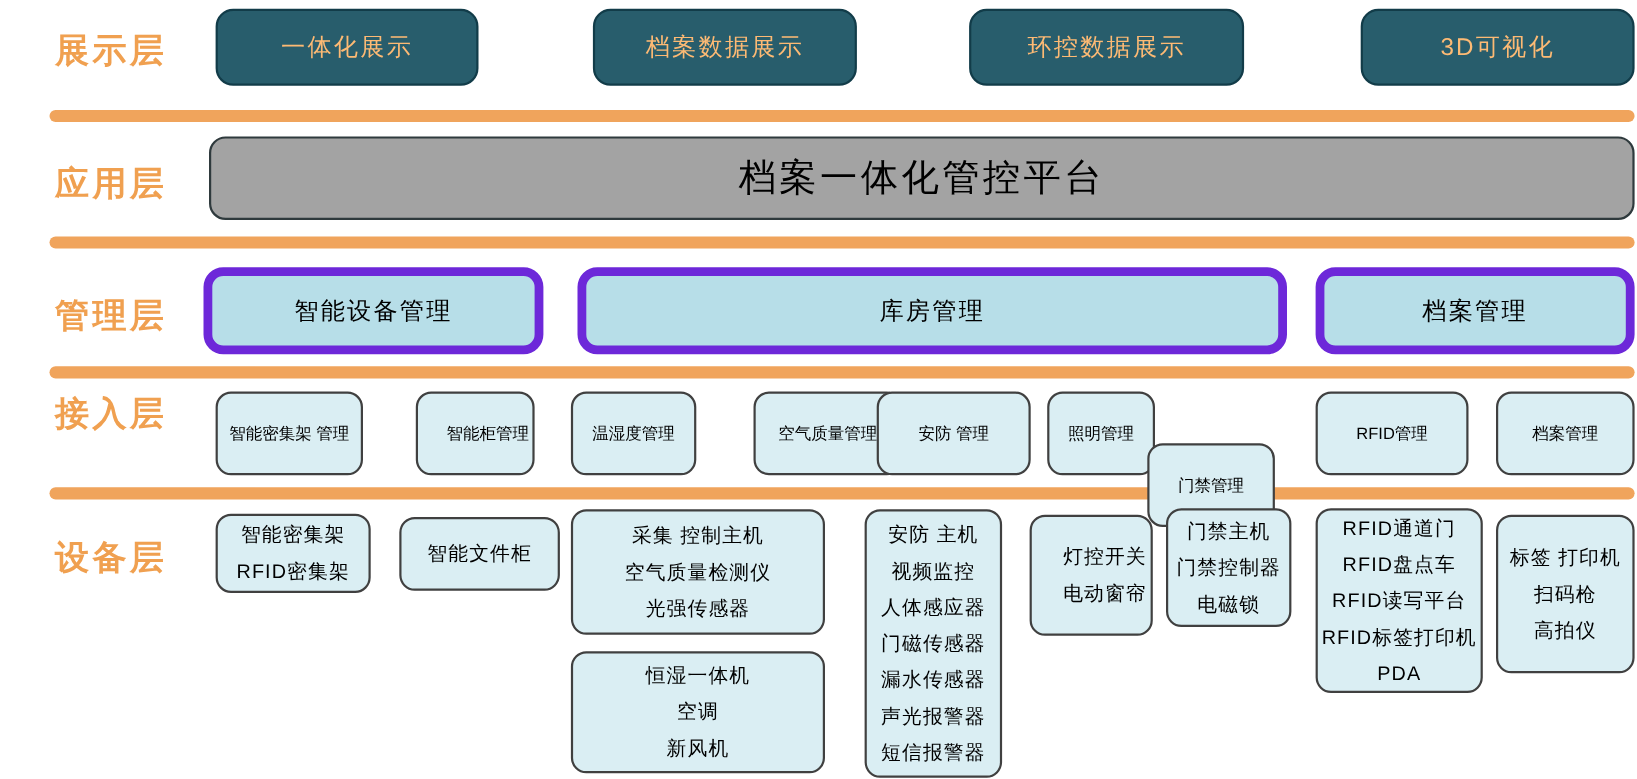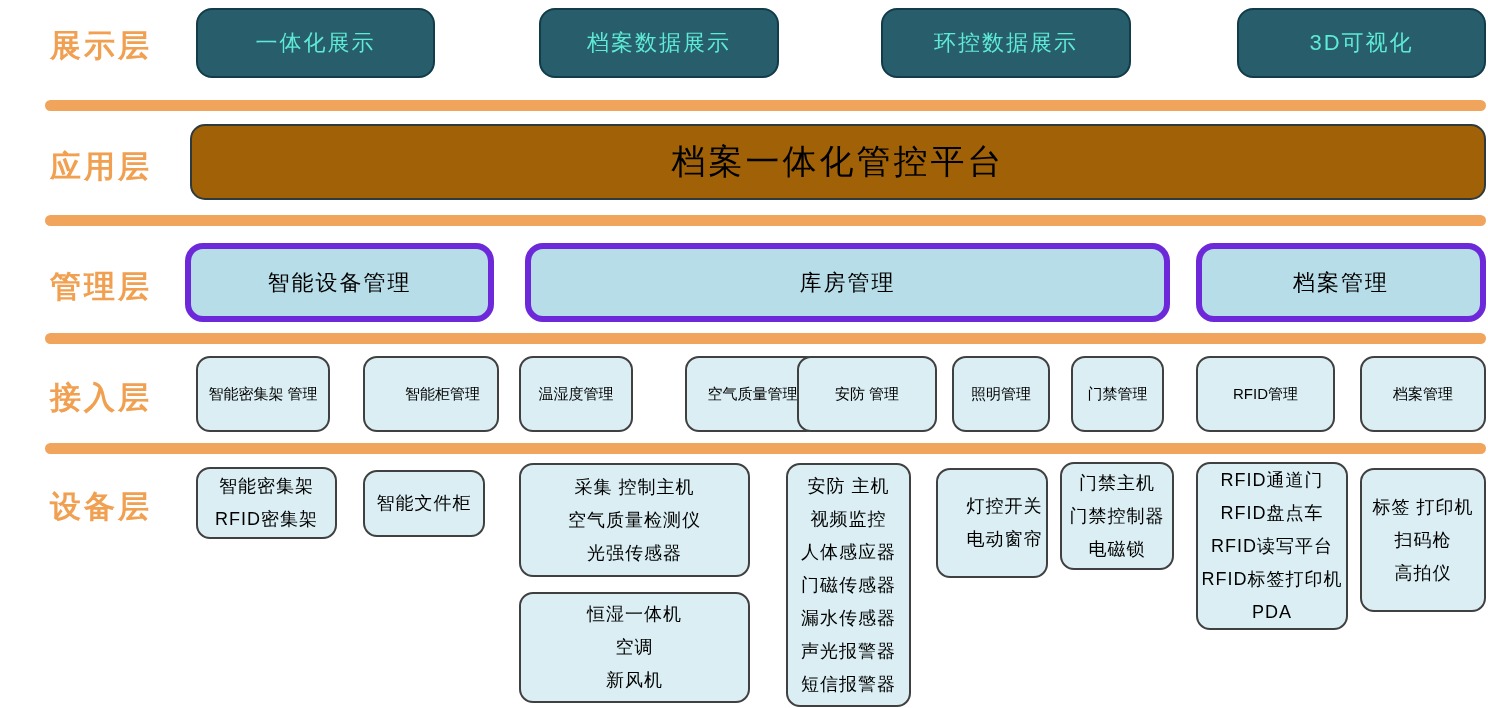--- a/index.html
+++ b/index.html
@@ -14,79 +14,79 @@
   .divider{
     position:absolute;left:45px;width:1441px;height:11px;
     background:#F0A45C;border-radius:6px;
   }
   .box{
     position:absolute;box-sizing:border-box;display:flex;
     align-items:center;justify-content:center;text-align:center;
   }
   .dark-btn{
     top:8px;height:70px;background:#285D6C;border:2px solid #123C49;
-    border-radius:16px;color:#5eead4;font-size:22px;letter-spacing:2px;
+    border-radius:16px;color:#fdba74;font-size:22px;letter-spacing:2px;
   }
   .app-box{
-    left:190px;top:124px;width:1296px;height:76px;background:#a16207;
+    left:190px;top:124px;width:1296px;height:76px;background:#a3a3a3;
     border:2px solid #2F3A3D;border-radius:15px;font-size:34px;letter-spacing:3px;
   }
   .mgmt-box{
-    top:243px;height:79px;background:#B7DEE8;border:6px solid #6d28d9;
+    top:243px;height:79px;background:#B7DEE8;border:8px solid #6d28d9;
     border-radius:18px;font-size:22px;letter-spacing:2px;
   }
   .access-box{
     top:356px;height:76px;background:#DAEEF3;border:2px solid #404040;
     border-radius:14px;font-size:15px;padding:0 3px;
   }
   .dev-box{
     background:#DAEEF3;border:2px solid #404040;border-radius:14px;
     font-size:18px;line-height:33px;letter-spacing:1px;white-space:pre-line;
   }
 </style>
 </head>
 <body>
 
 <div class="canvas">
 
   <div class="layer-label" style="top:25px;font-family:Liberation Mono, monospace;">展示层</div>
   <div class="layer-label" style="top:146px;">应用层</div>
   <div class="layer-label" style="top:266px;">管理层</div>
-  <div class="layer-label" style="top:377px;">接入层</div>
+  <div class="layer-label" style="top:355px;">接入层</div>
   <div class="layer-label" style="top:486px;">设备层</div>
 
   <div class="divider" style="top:100px;"></div>
   <div class="divider" style="top:215px;"></div>
   <div class="divider" style="top:333px;"></div>
   <div class="divider" style="top:443px;"></div>
 
   <div class="box dark-btn" style="left:196px;width:239px;">一体化展示</div>
   <div class="box dark-btn" style="left:539px;width:240px;">档案数据展示</div>
   <div class="box dark-btn" style="left:881px;width:250px;">环控数据展示</div>
   <div class="box dark-btn" style="left:1237px;width:249px;border-radius:16px;">3D可视化</div>
 
   <div class="box app-box">档案一体化管控平台</div>
 
   <div class="box mgmt-box" style="left:185px;width:309px;">智能设备管理</div>
   <div class="box mgmt-box" style="left:525px;width:645px;font-family:Liberation Serif, serif;">库房管理</div>
   <div class="box mgmt-box" style="left:1196px;width:290px;">档案管理</div>
 
   <div class="box access-box" style="left:196px;width:134px;">智能密集架 管理</div>
-  <div class="box access-box" style="left:363px;width:136px;padding-left:26px;">智能柜管理</div>
+  <div class="box access-box" style="left:378px;width:108px;padding-left:26px;">智能柜管理</div>
   <div class="box access-box" style="left:519px;width:114px;">温湿度管理</div>
   <div class="box access-box" style="left:650px;width:135px;margin-left:35px;">空气质量管理</div>
   <div class="box access-box" style="left:797px;width:140px;">安防 管理</div>
   <div class="box access-box" style="left:952px;width:98px;">照明管理</div>
-  <div class="box access-box" style="left:1071px;width:93px;">门禁管理</div>
+  <div class="box access-box" style="left:1043px;width:116px;margin-top:47px;">门禁管理</div>
   <div class="box access-box" style="left:1196px;width:139px;">RFID管理</div>
   <div class="box access-box" style="left:1360px;width:126px;">档案管理</div>
 
   <div class="box dev-box" style="left:196px;top:467px;width:141px;height:72px;">智能密集架
 RFID密集架</div>
-  <div class="box dev-box" style="left:363px;top:470px;width:122px;height:67px;text-align:right;">智能文件柜</div>
+  <div class="box dev-box" style="left:363px;top:470px;width:146px;height:67px;text-align:right;">智能文件柜</div>
   <div class="box dev-box" style="left:519px;top:463px;width:231px;height:114px;">采集 控制主机
 空气质量检测仪
 光强传感器</div>
   <div class="box dev-box" style="left:519px;top:592px;width:231px;height:111px;">恒湿一体机
 空调
 新风机</div>
   <div class="box dev-box" style="left:786px;top:463px;width:125px;height:244px;">安防 主机
 视频监控
 人体感应器
 门磁传感器

